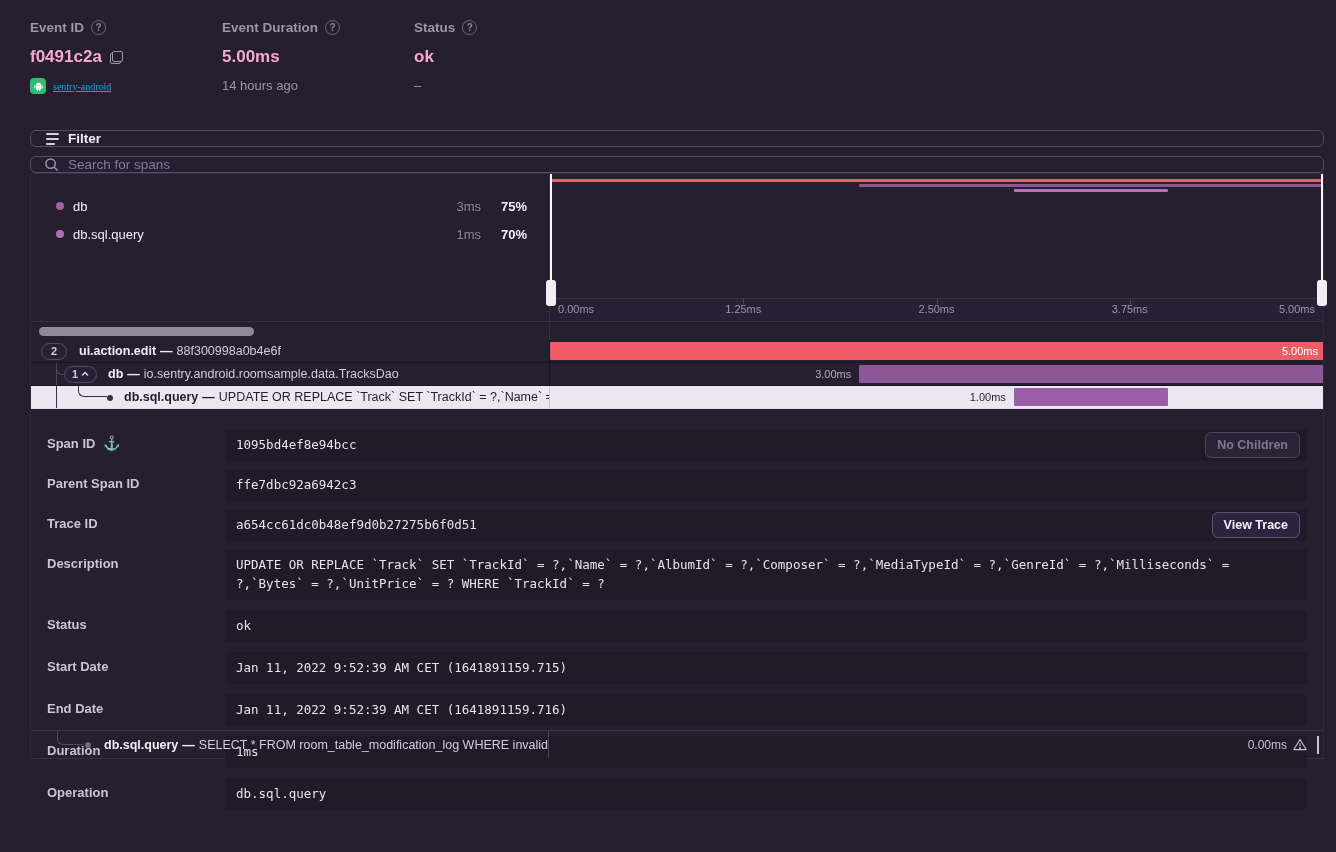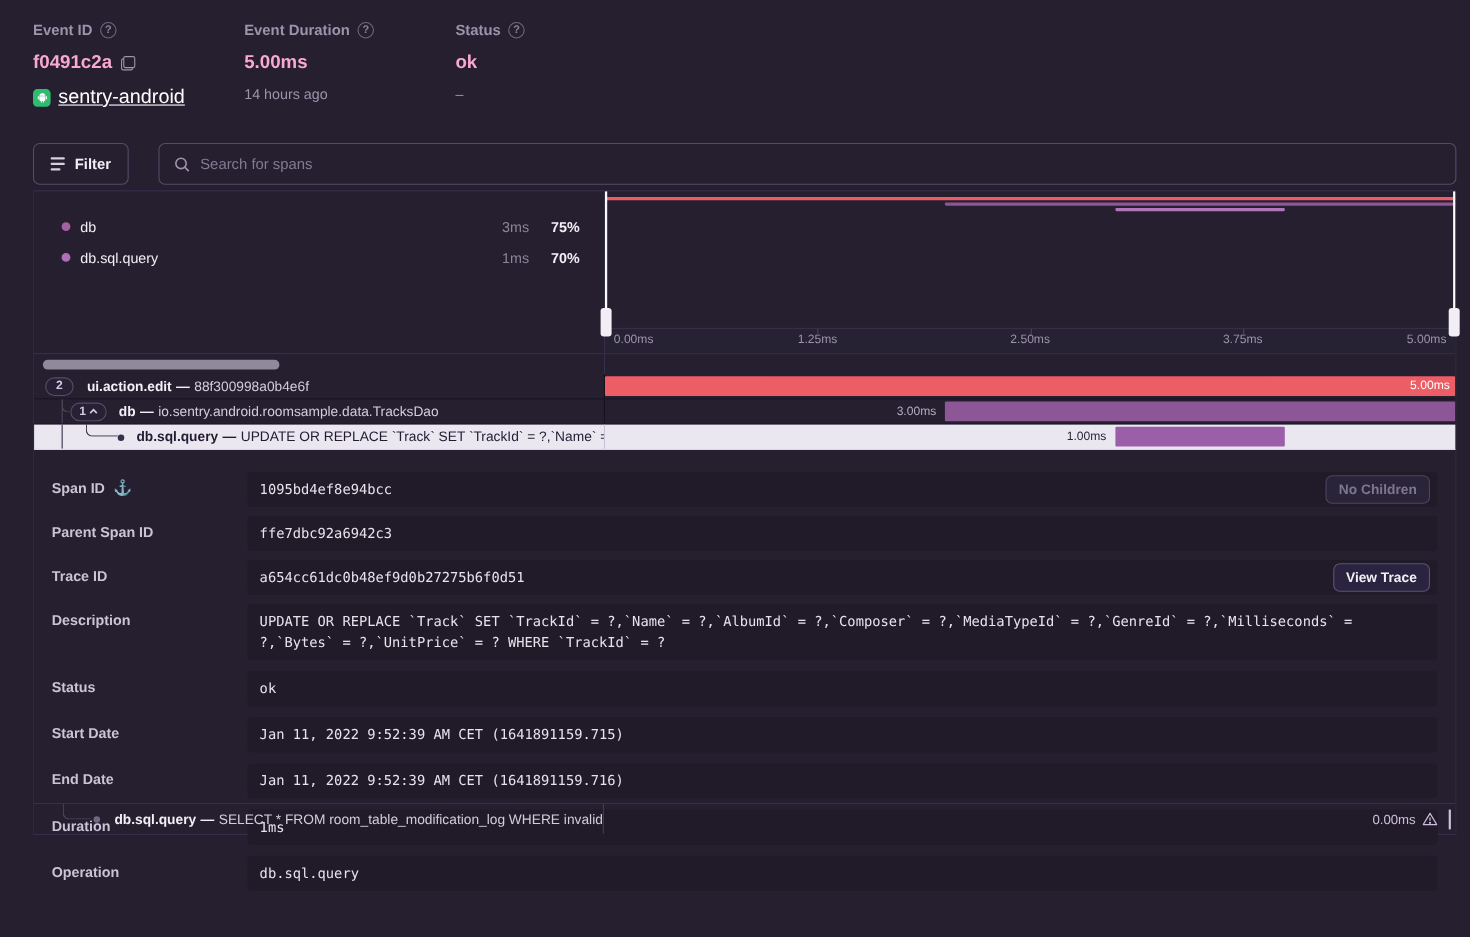--- a/index.html
+++ b/index.html
@@ -20,24 +20,24 @@
     display:inline-flex; align-items:center; justify-content:center; font-size:10px; color:#8d8499; font-weight:bold; }
   .hdr-value { margin-top:12px; font-size:17px; font-weight:bold; color:#f9a8d4; display:flex; align-items:center; gap:8px; }
   .hdr-sub { margin-top:11px; font-size:13px; color:#9d93ab; display:flex; align-items:center; gap:7px; }
   .copy-icon { position:relative; width:13px; height:13px; display:inline-block; }
   .copy-icon::before { content:""; position:absolute; left:0; bottom:0; width:9px; height:9px;
     border:1.4px solid #9d93ab; border-radius:2px; }
   .copy-icon::after { content:""; position:absolute; right:0; top:0; width:9px; height:9px;
     border:1.4px solid #9d93ab; border-radius:2px; background:#251f30; }
   .android-badge { width:16px; height:16px; border-radius:4px; background:#2ebd70;
     display:inline-flex; align-items:center; justify-content:center; }
-  .link { color:#ffffff; font-size:18px; }
-
-  
-  .toolbar { display:flex; gap:27px; margin-top:10px; height:38px; }
+  .link { color:#0ea5e9; font-size:10px;font-family:Liberation Serif, serif; }
+
+  
+  .toolbar { display:flex; gap:9px; margin-top:10px; height:38px;flex-direction:column; }
   .filter-btn { display:flex; align-items:center; gap:9px; padding:0 15px; border:1px solid #544b68;
     border-radius:6px; background:transparent; color:#f2eff7; font-weight:bold; font-size:13.5px; cursor:pointer; }
   .filter-icon { display:inline-flex; flex-direction:column; gap:3px; }
   .filter-icon i { display:block; height:2px; background:#d6d0df; border-radius:1px; }
   .filter-icon i:nth-child(1){width:13px;} .filter-icon i:nth-child(2){width:13px;} .filter-icon i:nth-child(3){width:9px;}
   .search-box { flex:1; display:flex; align-items:center; gap:9px; border:1px solid #544b68; border-radius:6px; padding:0 13px; }
   .search-box input { flex:1; background:transparent; border:none; outline:none; color:#e8e3ef;
     font-size:13.5px; font-family:"Liberation Sans", sans-serif; }
   .search-box input::placeholder { color:#837a94; }
 

